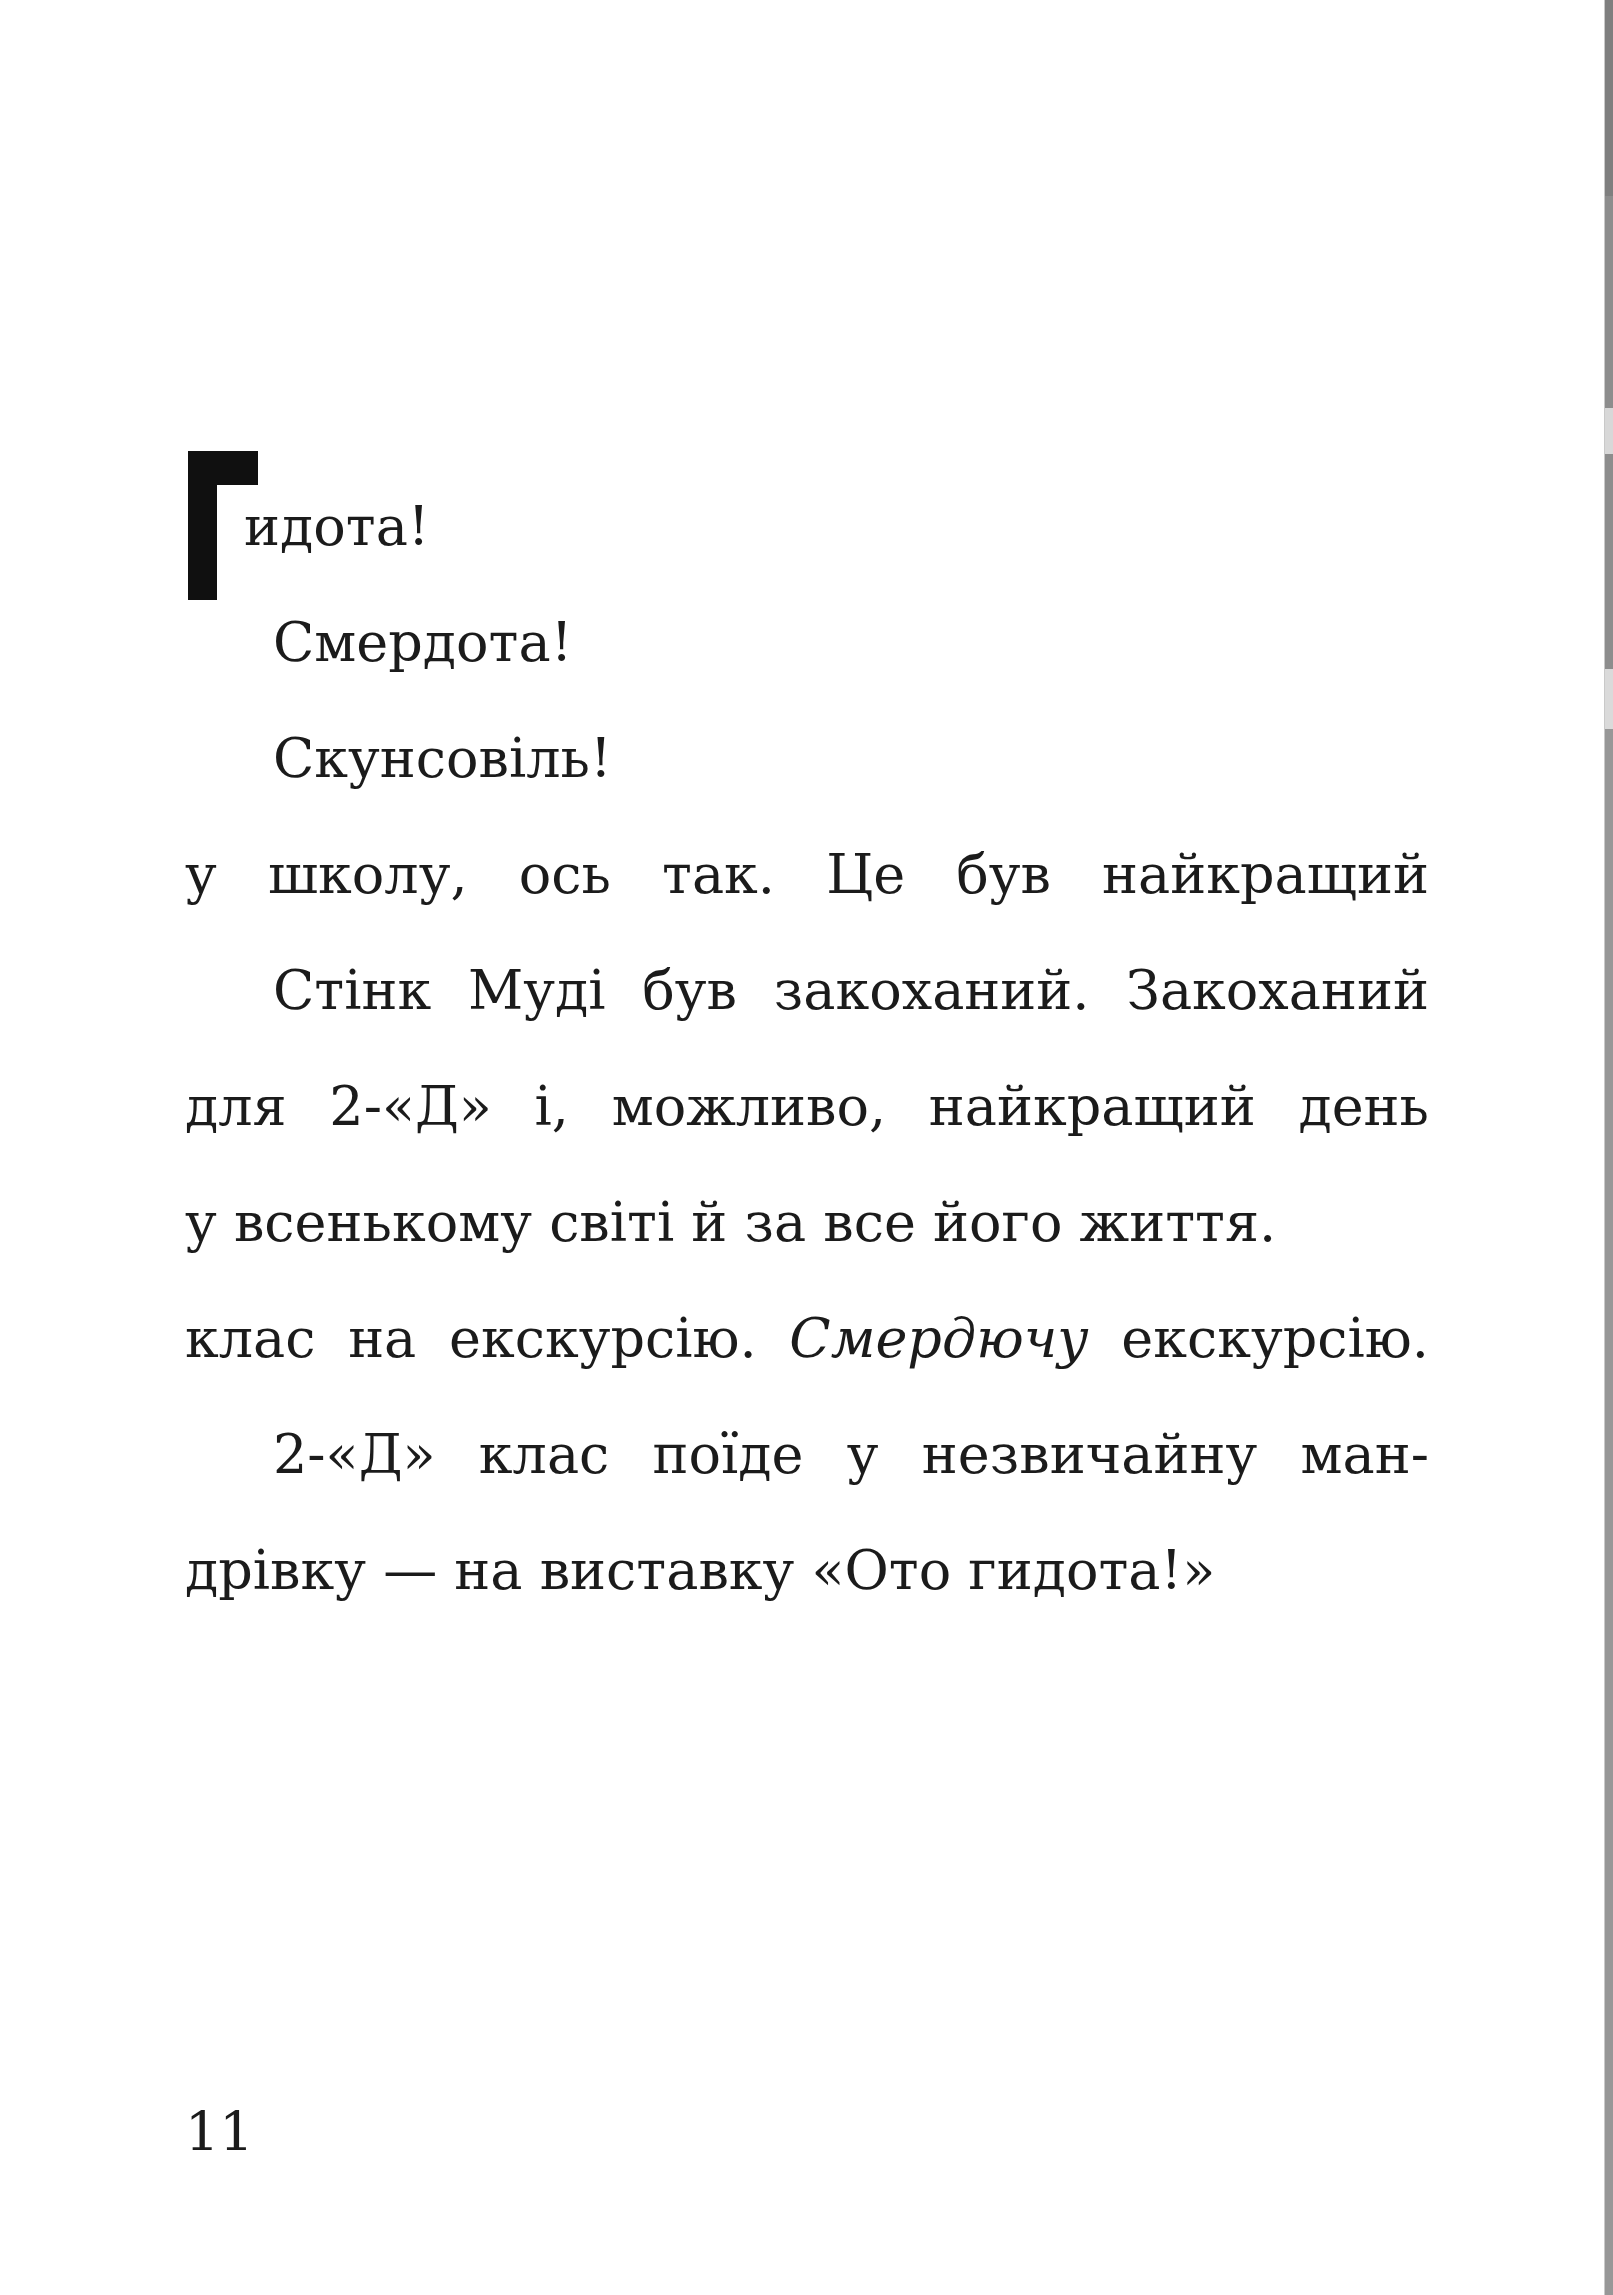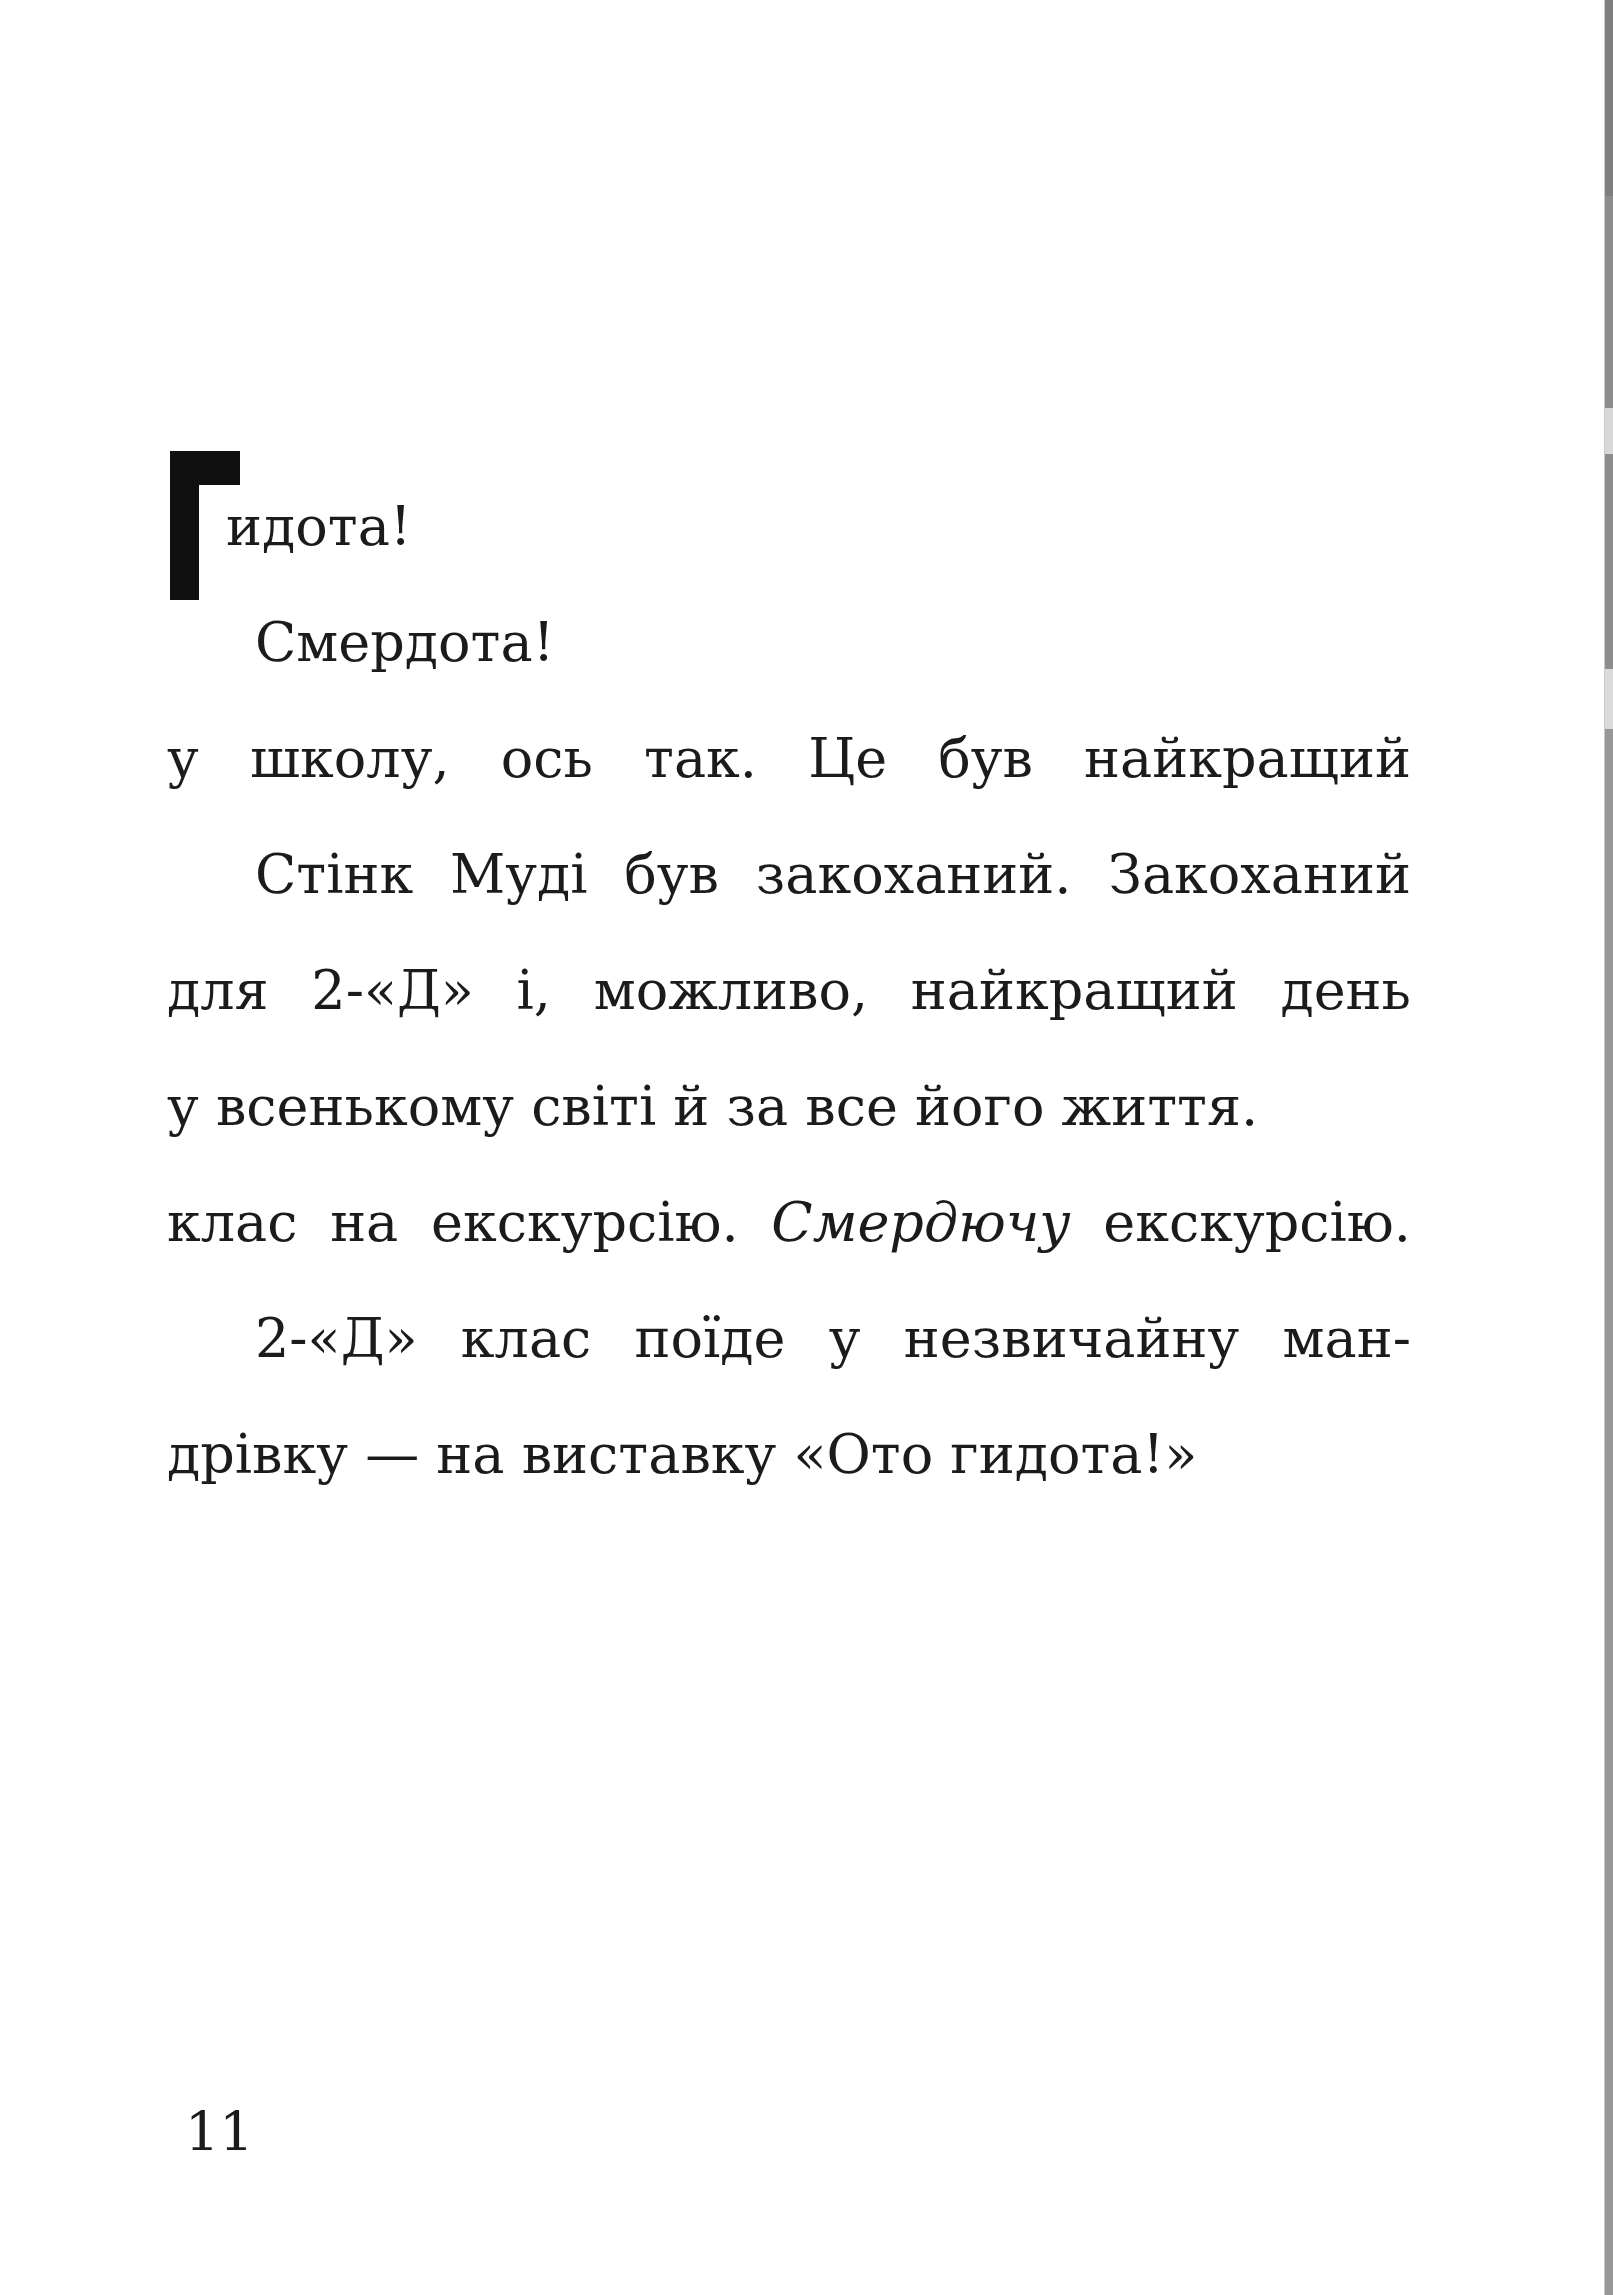--- a/index.html
+++ b/index.html
@@ -11,21 +11,21 @@
     position: relative;
     width: 1613px;
     height: 2295px;
     background: #ffffff;
     overflow: hidden;
     font-family: "DejaVu Serif", "Liberation Serif", serif;
     color: #1b1b1b;
   }
   .text-block {
     position: absolute;
-    left: 167px;
+    left: 185px;
     top: 469px;
     width: 1244px;
     font-size: 54px;
     line-height: 116px;
   }
   .line {
     position: relative;
     height: 116px;
     white-space: normal;
   }
@@ -117,20 +117,23 @@
         <span class="dc-stem"></span>
         <span class="dc-letter">Г</span>
       </span>
       <span>идота!</span>
     </div>
 
     <div class="line ll ind">
       <span>Смердота!</span>
     </div>
 
+    <div class="line ll ind">
+      <span>Скунсовіль!</span>
+    </div>
 
     <div class="line jl">
       <span>у школу, ось так. Це був найкращий</span>
     </div>
 
     <div class="line jl ind">
       <span>Стінк Муді був закоханий. Закоханий</span>
     </div>
 
 

